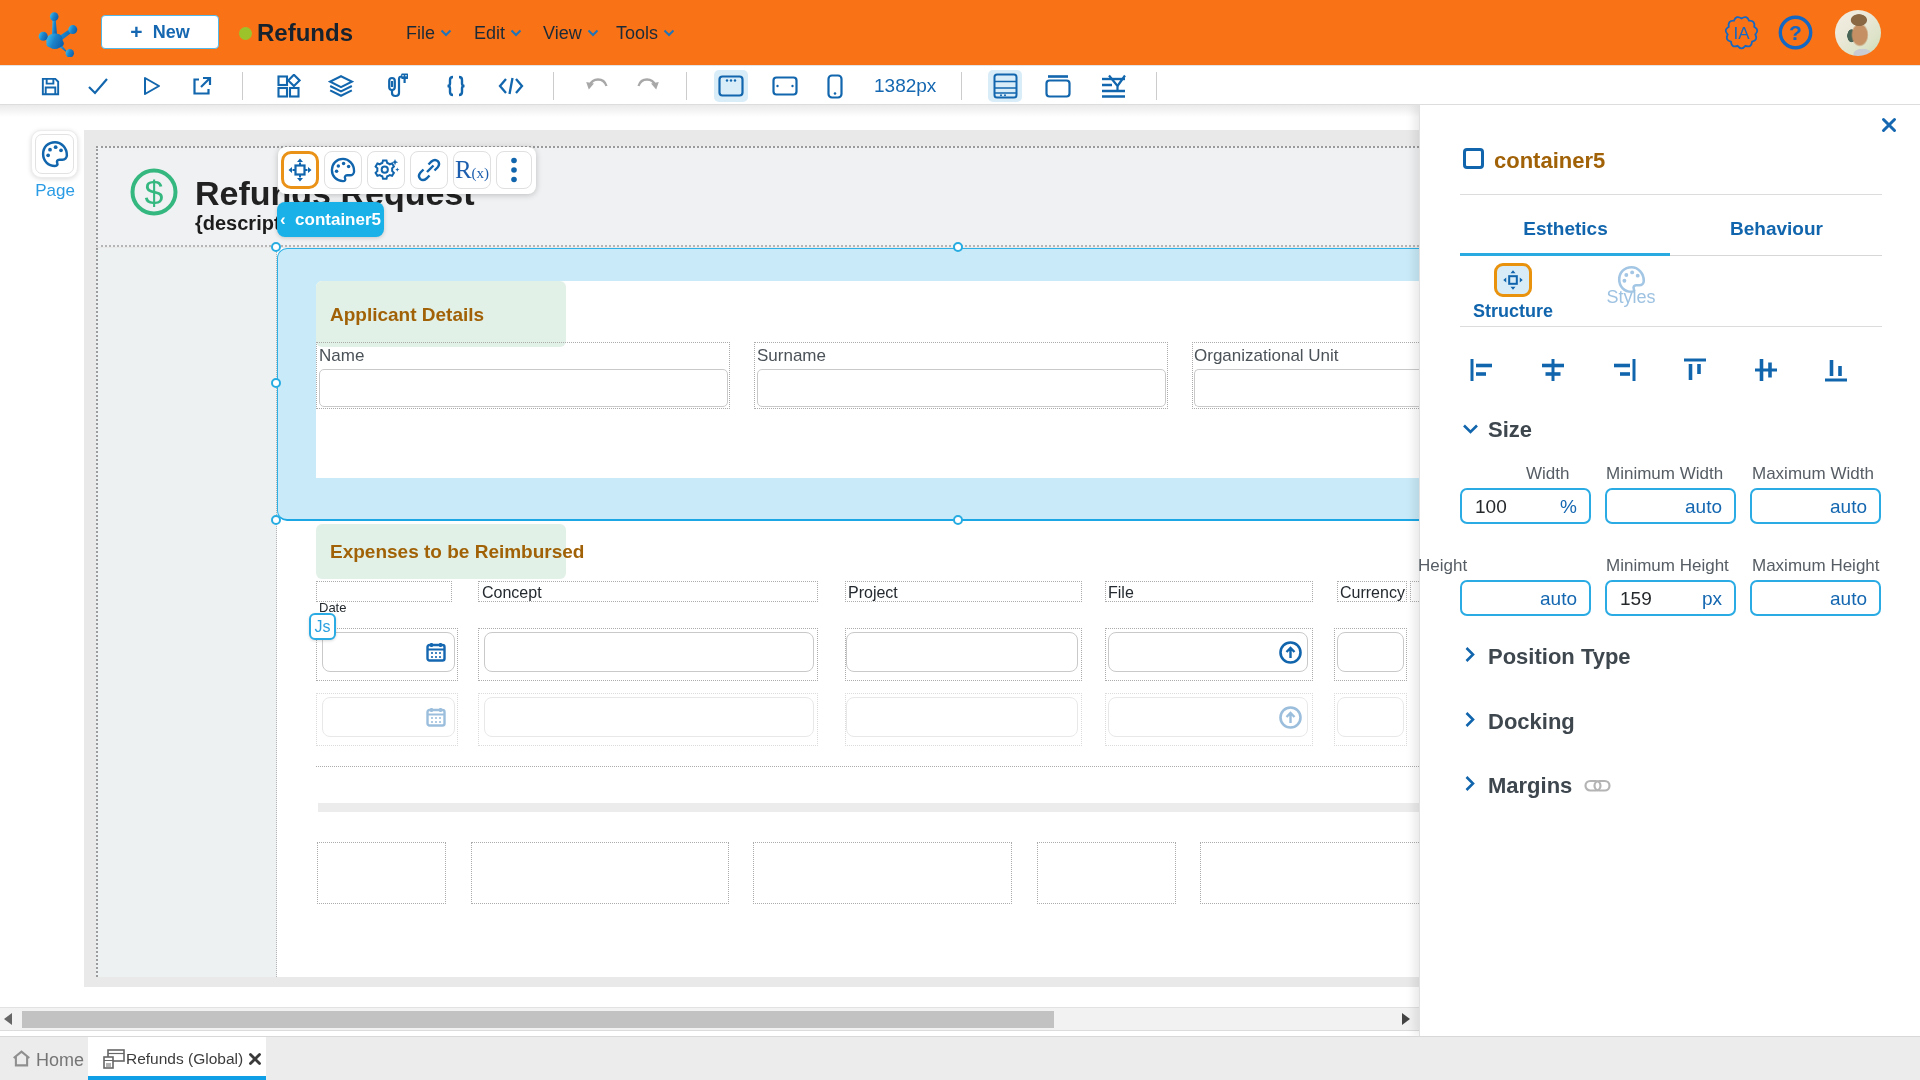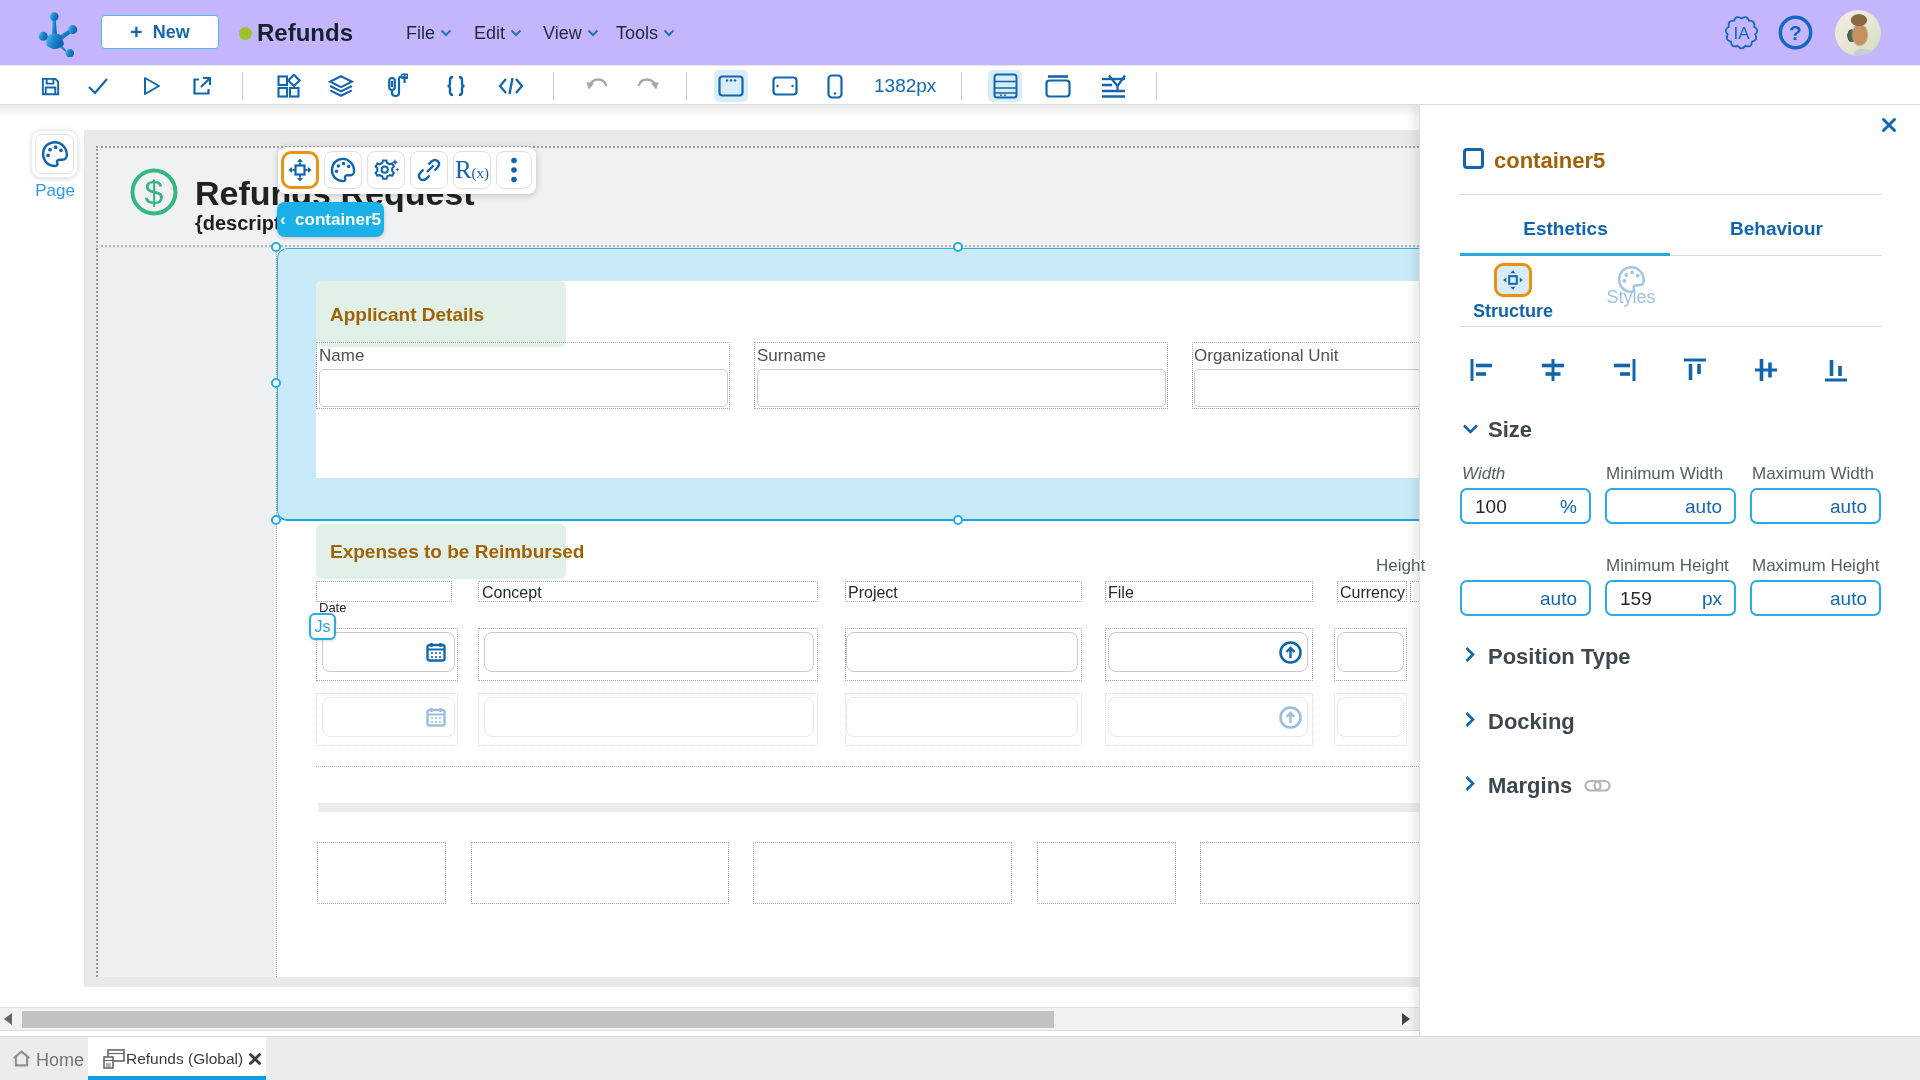--- a/index.html
+++ b/index.html
@@ -1,19 +1,19 @@
 <!DOCTYPE html>
 <html><head>
 <meta charset="utf-8">
 <style>
 *{margin:0;padding:0;box-sizing:border-box;}
 html,body{width:1920px;height:1080px;overflow:hidden;font-family:"Liberation Sans",sans-serif;background:#fff;}
 .abs{position:absolute;}
 
-#topbar{position:absolute;left:0;top:0;width:1920px;height:66px;background:#c4b5fd;border-bottom:1px solid #e4e4e4;z-index:30;}
+#topbar{position:absolute;left:0;top:0;width:1920px;height:66px;background:#f97316;border-bottom:1px solid #e4e4e4;z-index:30;}
 #newbtn{position:absolute;left:101px;top:15px;width:118px;height:34px;border:1px solid #53b9e9;border-radius:4px;background:#fff;color:#1467b0;font-size:18px;font-weight:bold;text-align:center;line-height:32px;}
 #apptitle{position:absolute;left:257px;top:19px;font-size:24px;font-weight:bold;color:#16222e;text-align:center;}
 .menuitem{position:absolute;top:23px;font-size:18px;color:#1b2a38;white-space:nowrap;}
 .menuitem svg{display:inline-block;vertical-align:middle;margin-left:5px;margin-top:-2px;}
 
 #toolbar{position:absolute;left:0;top:66px;width:1920px;height:39px;background:#fff;border-bottom:1px solid #ddd;z-index:30;}
 .tsep{position:absolute;top:6px;width:1px;height:28px;background:#ccc;}
 .tbtn{position:absolute;top:4px;width:34px;height:32px;display:flex;align-items:center;justify-content:center;}
 .tbtn.hl{background:#d9edf9;border-radius:5px;}
 #toolshadow{position:absolute;left:0;top:105px;width:1419px;height:12px;background:linear-gradient(#d9d9d9,rgba(255,255,255,0));opacity:.55;z-index:5;}
@@ -501,34 +501,34 @@
   <svg class="abs" style="left:1822px;top:357px;" width="26" height="26" viewBox="0 0 26 26">
         <path d="M2 23 H24" stroke="#1165ad" stroke-width="3"></path>
         <path d="M8.5 3 V19" stroke="#1165ad" stroke-width="3.6"></path>
         <path d="M17 9 V19" stroke="#1165ad" stroke-width="3.6"></path>
       </svg>
 
   <svg class="abs" style="left:1461px;top:423px;" width="17" height="12" viewBox="0 0 17 12">
         <path d="M2 2.5 L8.5 9 L15 2.5" fill="none" stroke="#1165ad" stroke-width="2.6"></path>
       </svg>
   <div class="abs ptitle" style="left:1487px;top:417px;">Size</div>
-  <div class="plabel" style="left:1461px;top:464px;font-style:italic;">Width</div>
+  <div class="plabel" style="left:1525px;top:464px;">Width</div>
   <div class="plabel" style="left:1605px;top:464px;">Minimum Width</div>
   <div class="plabel" style="left:1751px;top:464px;">Maximum Width</div>
   <div class="pinput" style="left:1459px;top:488px;">
         <span class="val">100</span>
         <span class="unit">%</span>
       </div>
   <div class="pinput" style="left:1604px;top:488px;">
         <span class="unit">auto</span>
       </div>
   <div class="pinput" style="left:1749px;top:488px;">
         <span class="unit">auto</span>
       </div>
-  <div class="plabel" style="left:1375px;top:556px;">Height</div>
+  <div class="plabel" style="left:1417px;top:556px;">Height</div>
   <div class="plabel" style="left:1605px;top:556px;">Minimum Height</div>
   <div class="plabel" style="left:1751px;top:556px;">Maximum Height</div>
   <div class="pinput" style="left:1459px;top:580px;">
         <span class="unit">auto</span>
       </div>
   <div class="pinput" style="left:1604px;top:580px;">
         <span class="val">159</span>
         <span class="unit">px</span>
       </div>
   <div class="pinput" style="left:1749px;top:580px;">

